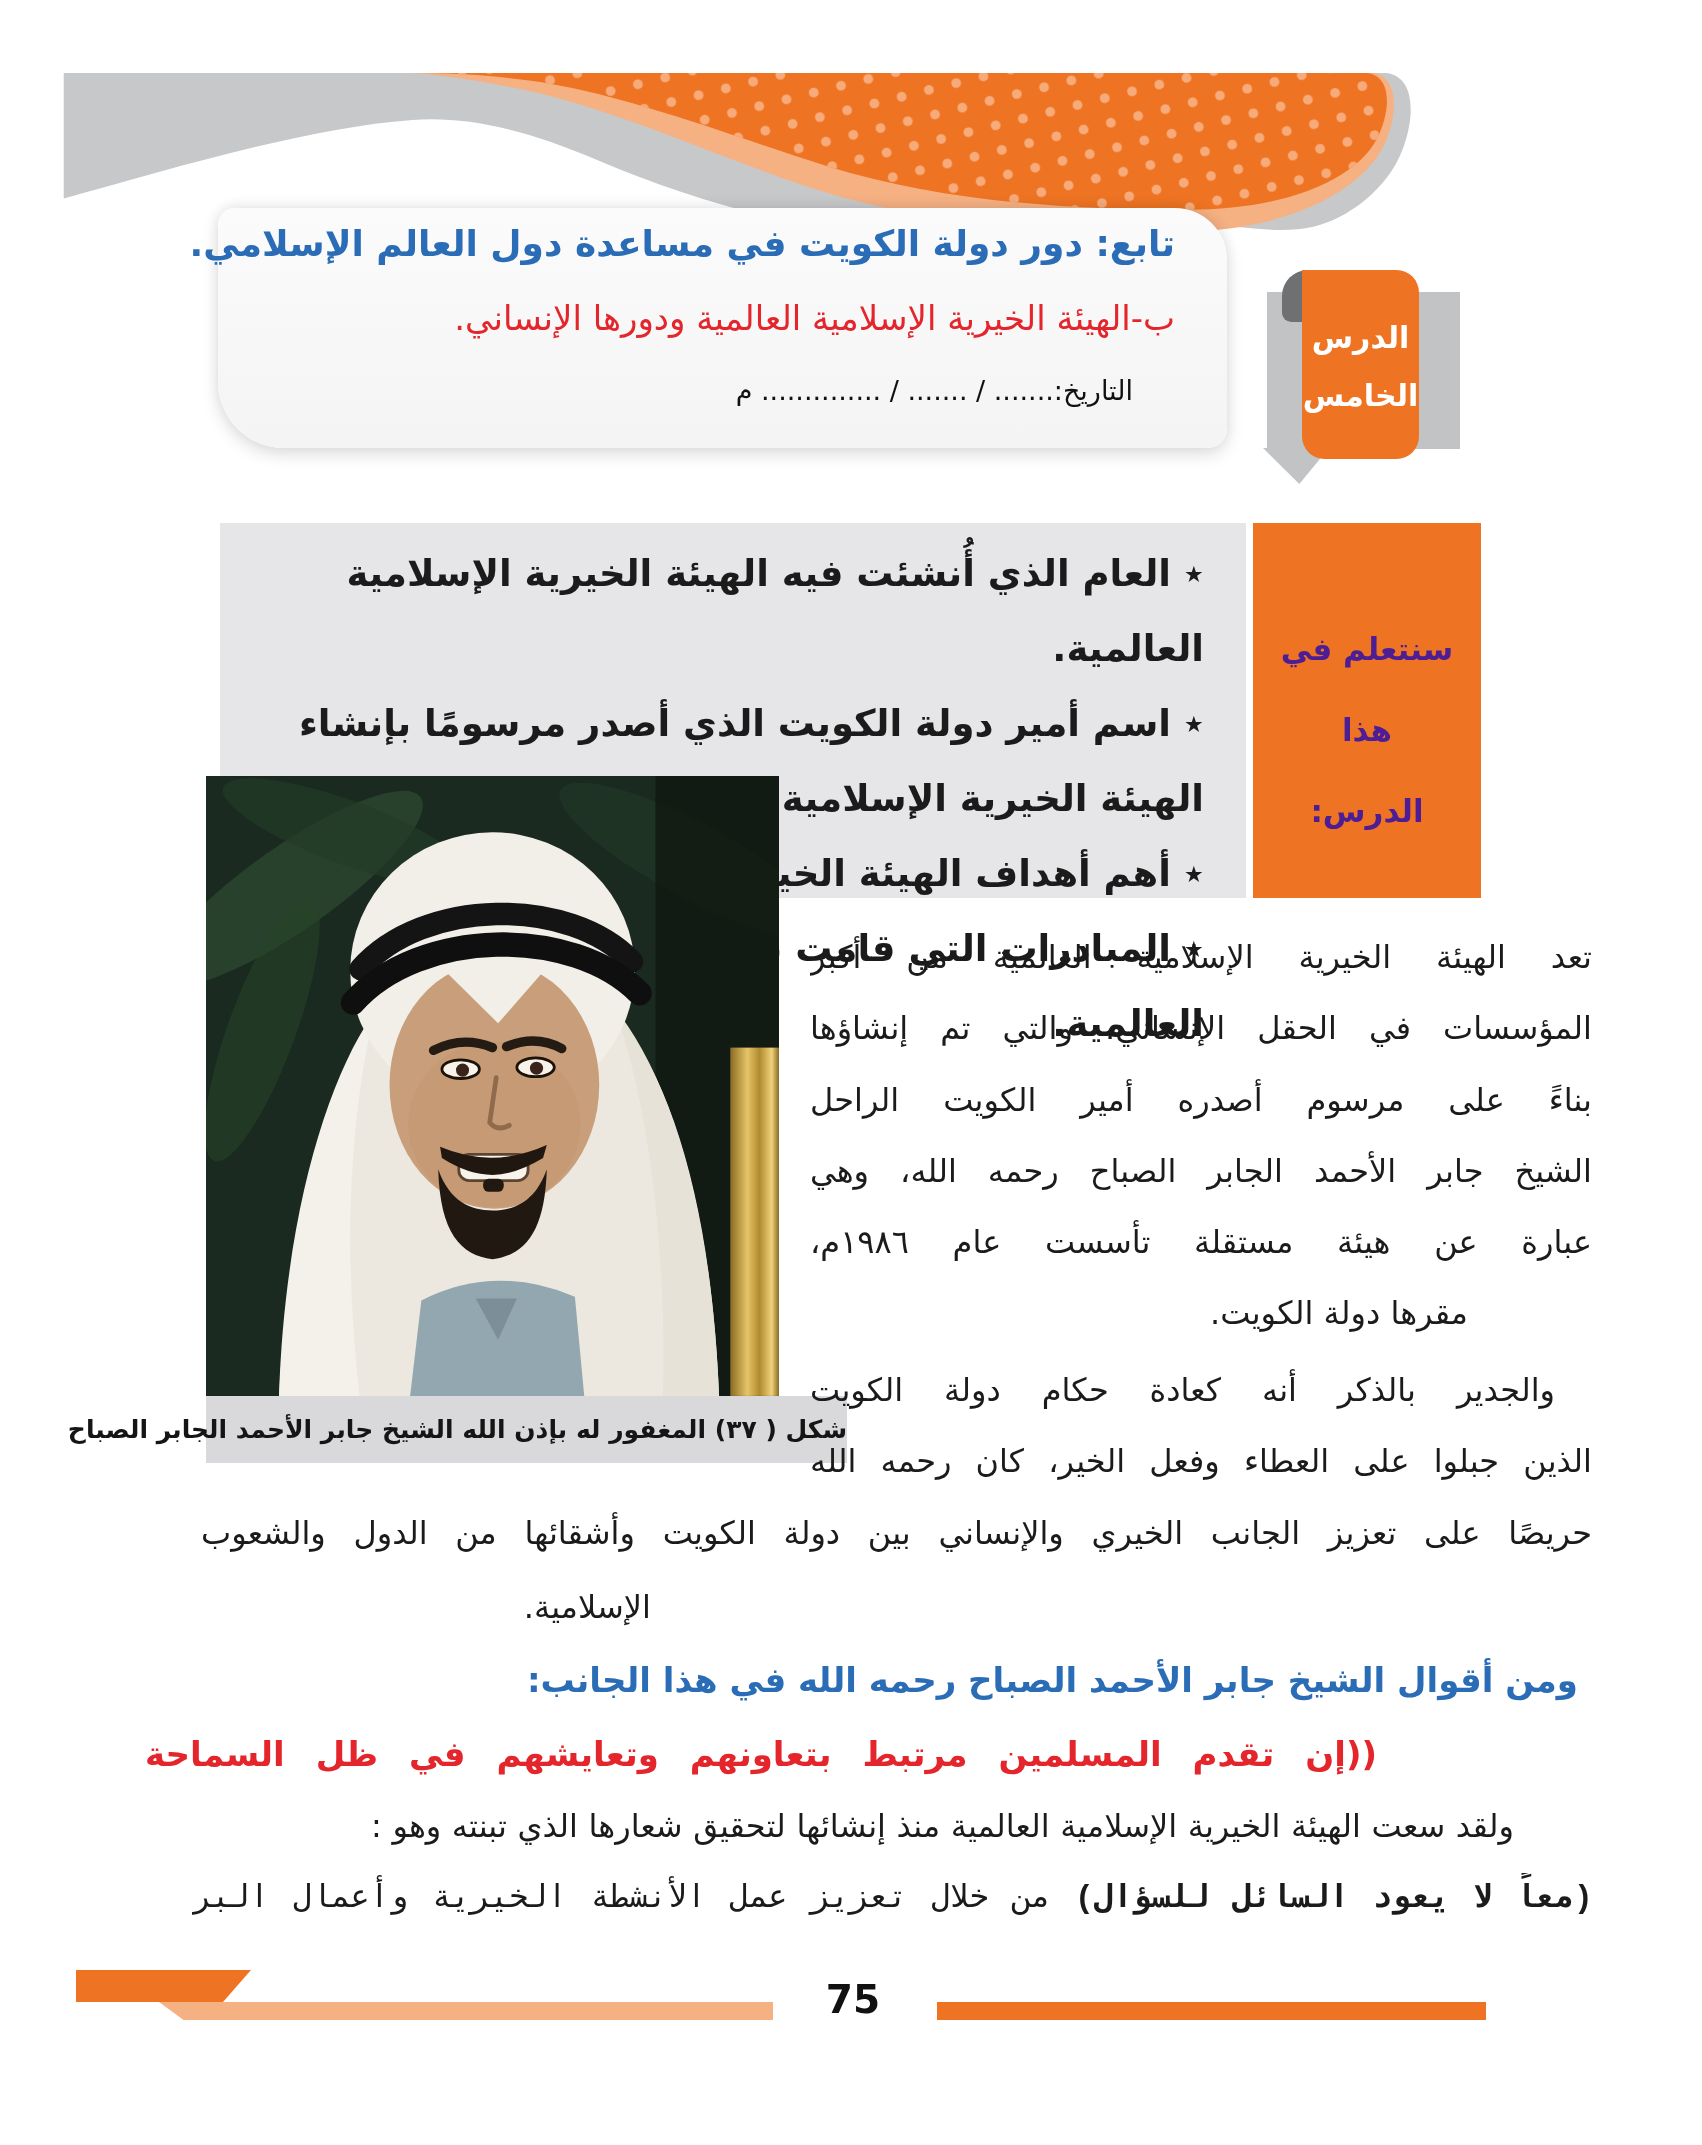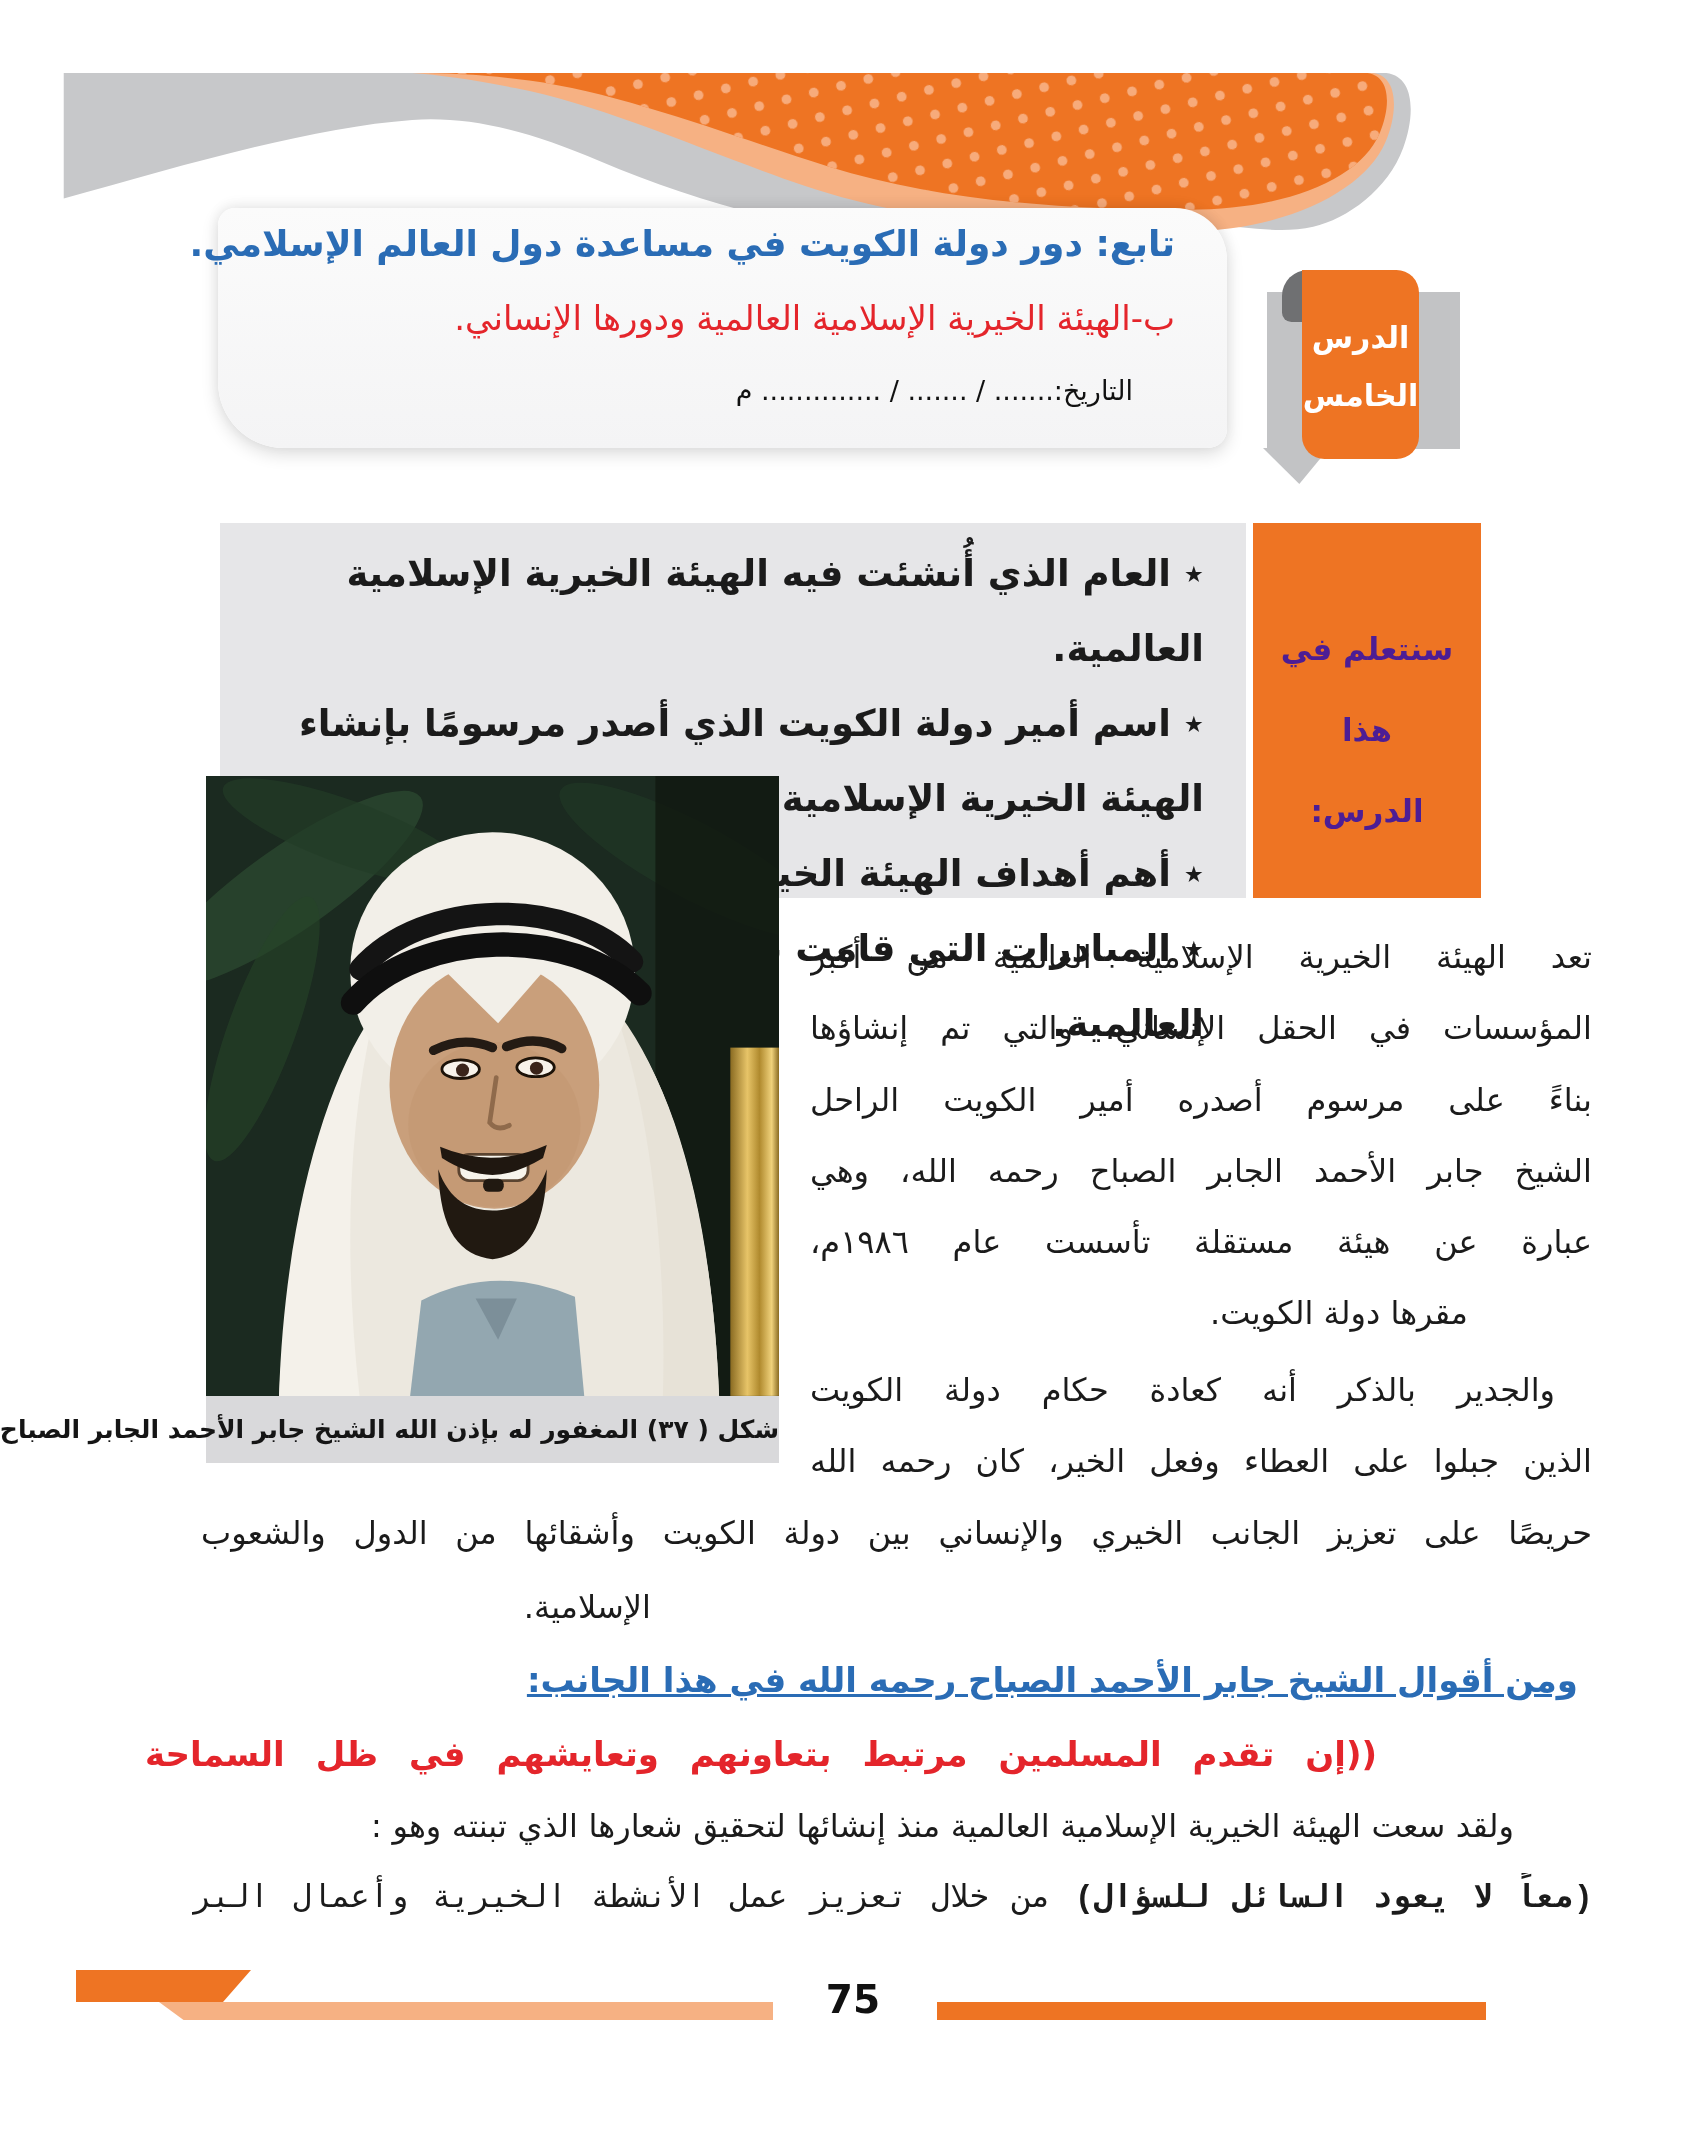--- a/index.html
+++ b/index.html
@@ -41,21 +41,21 @@
   
   .obj-box{position:absolute; left:220px; top:523px; width:1026px; height:375px; background:var(--boxgray);
            box-sizing:border-box; padding:13px 42px 0 28px;}
   .obj-item{font-size:37px; font-weight:bold; color:var(--ink); line-height:75px; text-align:right;}
   .obj-panel{position:absolute; left:1253px; top:523px; width:228px; height:375px; background:var(--orange);
              color:#4c1d95; text-align:center; box-sizing:border-box; padding-top:86px;}
   .obj-panel .sb-line{font-size:31px; font-weight:bold; line-height:81px;}
   
   .figure{position:absolute; left:206px; top:776px; width:573px; height:688px;}
   .figure .photo{position:absolute; left:0; top:0; width:573px; height:620px; background:#17231b;}
-  .figure .caption{position:absolute; left:0; top:620px; width:573px; height:67px; background:var(--captiongray);
+  .figure .caption{position:absolute; left:0; top:620px; width:641px; height:67px; background:var(--captiongray);
                    font-size:25px; font-weight:bold; color:#151515; text-align:center; line-height:67px; white-space:nowrap;}
   
   .bl{position:absolute; font-size:32px; line-height:51px; height:52px; color:var(--ink); text-align:right;}
   .nw{white-space:nowrap;}
   .just{text-align:justify; text-align-last:justify; white-space:normal; overflow:hidden;}
   .blue-h{font-size:34px; font-weight:bold; color:var(--blue);}
   .red-q{font-size:34px; font-weight:bold; color:var(--red);}
   .bold-seg{font-weight:bold;}
   
   .f-quad{position:absolute; left:76px; top:1970px; width:175px; height:32px; background:var(--orange);
@@ -170,21 +170,21 @@
   <div class="bl just" style="left:810px; top:1075px; width:782px;">بناءً على مرسوم أصدره أمير الكويت الراحل</div>
   <div class="bl just" style="left:810px; top:1146px; width:782px;">الشيخ جابر الأحمد الجابر الصباح رحمه الله، وهي</div>
   <div class="bl just" style="left:810px; top:1217px; width:782px;">عبارة عن هيئة مستقلة تأسست عام ١٩٨٦م،</div>
   <div class="bl nw" style="right:234px; top:1288px;">مقرها دولة الكويت.</div>
 
   <div class="bl just" style="left:810px; top:1365px; width:745px;">والجدير بالذكر أنه كعادة حكام دولة الكويت</div>
   <div class="bl just" style="left:810px; top:1436px; width:782px;">الذين جبلوا على العطاء وفعل الخير، كان رحمه الله</div>
   <div class="bl just" style="left:201px; top:1508px; width:1391px;">حريصًا على تعزيز الجانب الخيري والإنساني بين دولة الكويت وأشقائها من الدول والشعوب</div>
   <div class="bl nw" style="right:1051px; top:1582px;">الإسلامية.</div>
 
-  <div class="bl nw blue-h" style="right:124px; top:1655px;text-decoration:underline;">ومن أقوال الشيخ جابر الأحمد الصباح رحمه الله في هذا الجانب:</div>
+  <div class="bl nw blue-h" style="right:124px; top:1655px;">ومن أقوال الشيخ جابر الأحمد الصباح رحمه الله في هذا الجانب:</div>
   <div class="bl just red-q" style="left:145px; top:1729px; width:1232px;">((إن تقدم المسلمين مرتبط بتعاونهم وتعايشهم في ظل السماحة والإخاء))</div>
 
   <div class="bl just" style="left:371px; top:1801px; width:1143px;">ولقد سعت الهيئة الخيرية الإسلامية العالمية منذ إنشائها لتحقيق شعارها الذي تبنته وهو :</div>
   <div class="bl just" style="left:192px; top:1873px; width:1401px;font-family:Liberation Mono, monospace;">
     <span class="bold-seg">(معاً لا يعود السائل للسؤال)</span><span> من خلال تعزيز عمل الأنشطة الخيرية وأعمال البر والإحسان.</span>
   </div>
 
   <div class="f-quad"></div>
   <div class="f-peach"></div>
   <div class="f-bar"></div>

